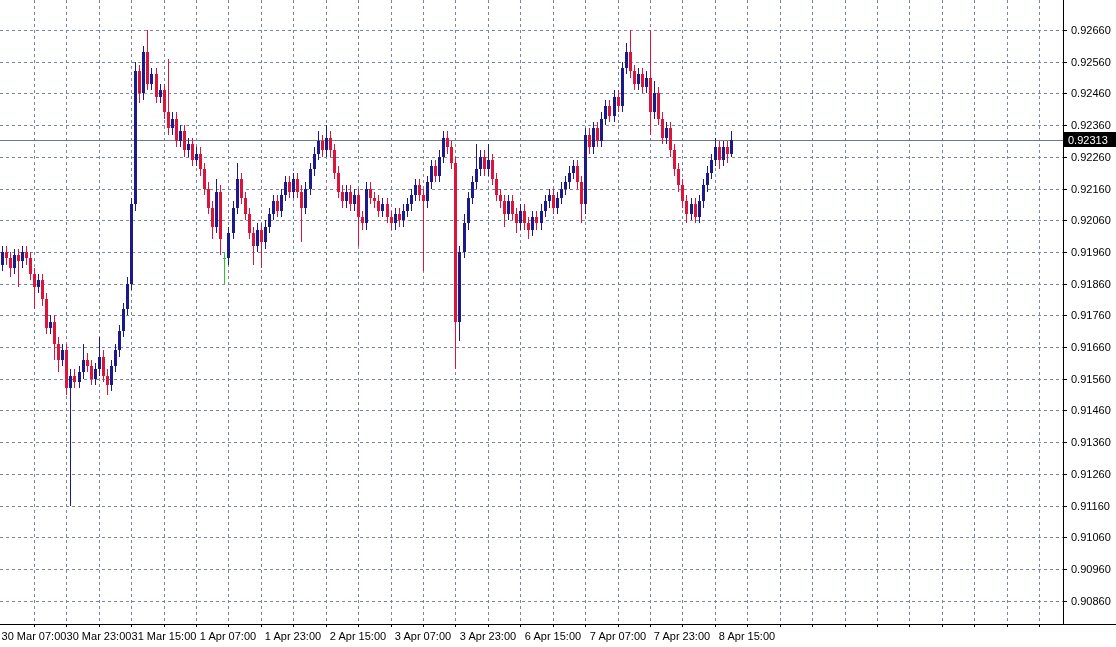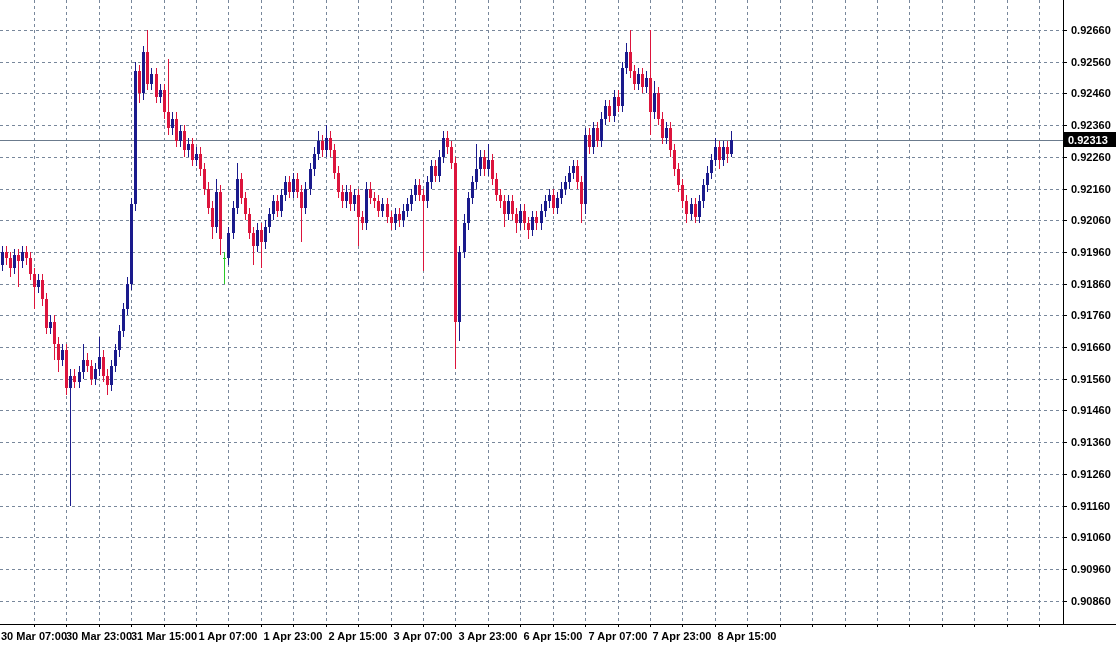--- a/index.html
+++ b/index.html
@@ -1,17 +1,17 @@
 <!DOCTYPE html>
 <html><head>
 <meta charset="utf-8">
 <style>
   html,body{margin:0;padding:0;background:#ffffff;}
   body{font-family:"Liberation Sans", sans-serif;}
-  #chart-window{position:relative;width:1116px;height:647px;background:#ffffff;overflow:hidden;font-weight:bold;}
+  #chart-window{position:relative;width:1116px;height:647px;background:#ffffff;overflow:hidden;}
   svg text{font-family:"Liberation Sans", sans-serif;font-size:11px;fill:#000000;}
   svg .tagtext{fill:#ffffff;}
 </style>
 </head>
 <body>
 
 <div id="chart-window">
   <svg id="chart" width="1116" height="647" viewBox="0 0 1116 647">
     <g id="grid">
         <line x1="0" y1="30.5" x2="1063" y2="30.5" stroke="#78879b" stroke-width="1" stroke-dasharray="3,3" shape-rendering="crispEdges"></line>

